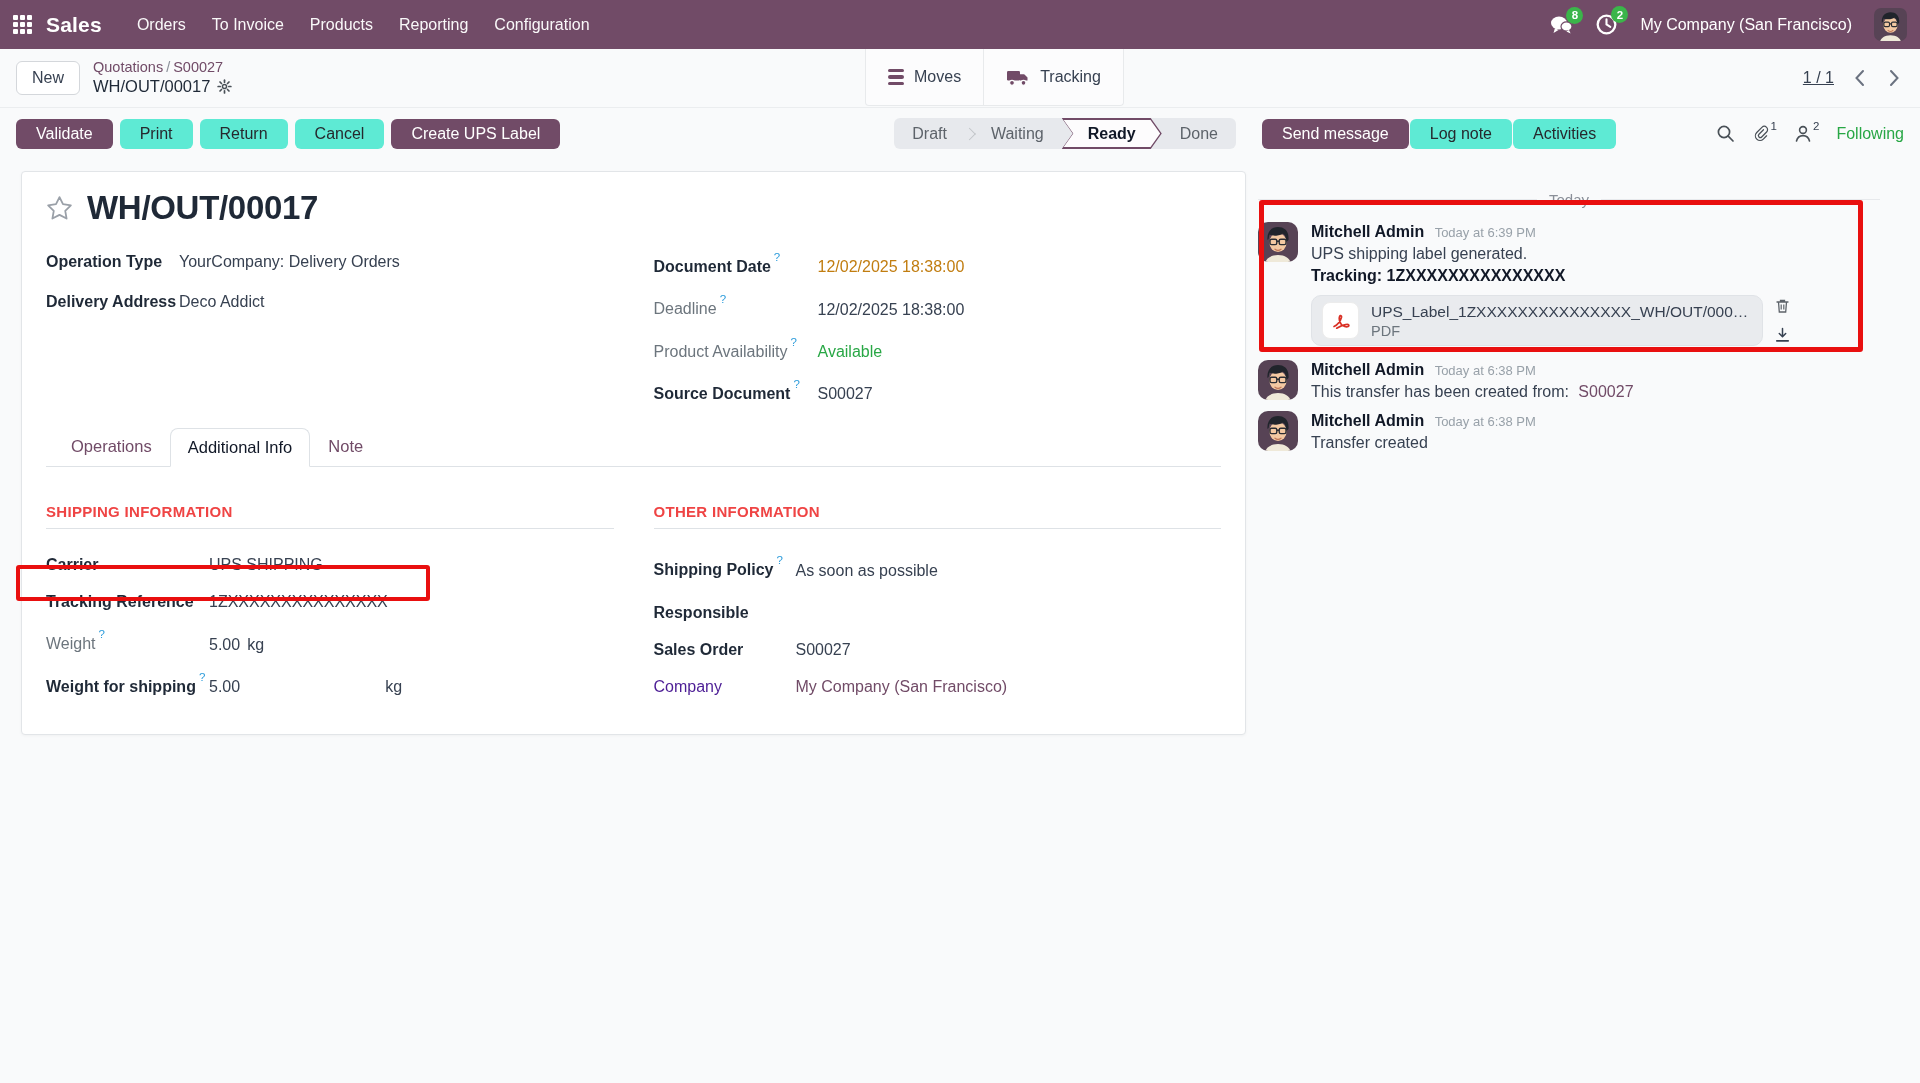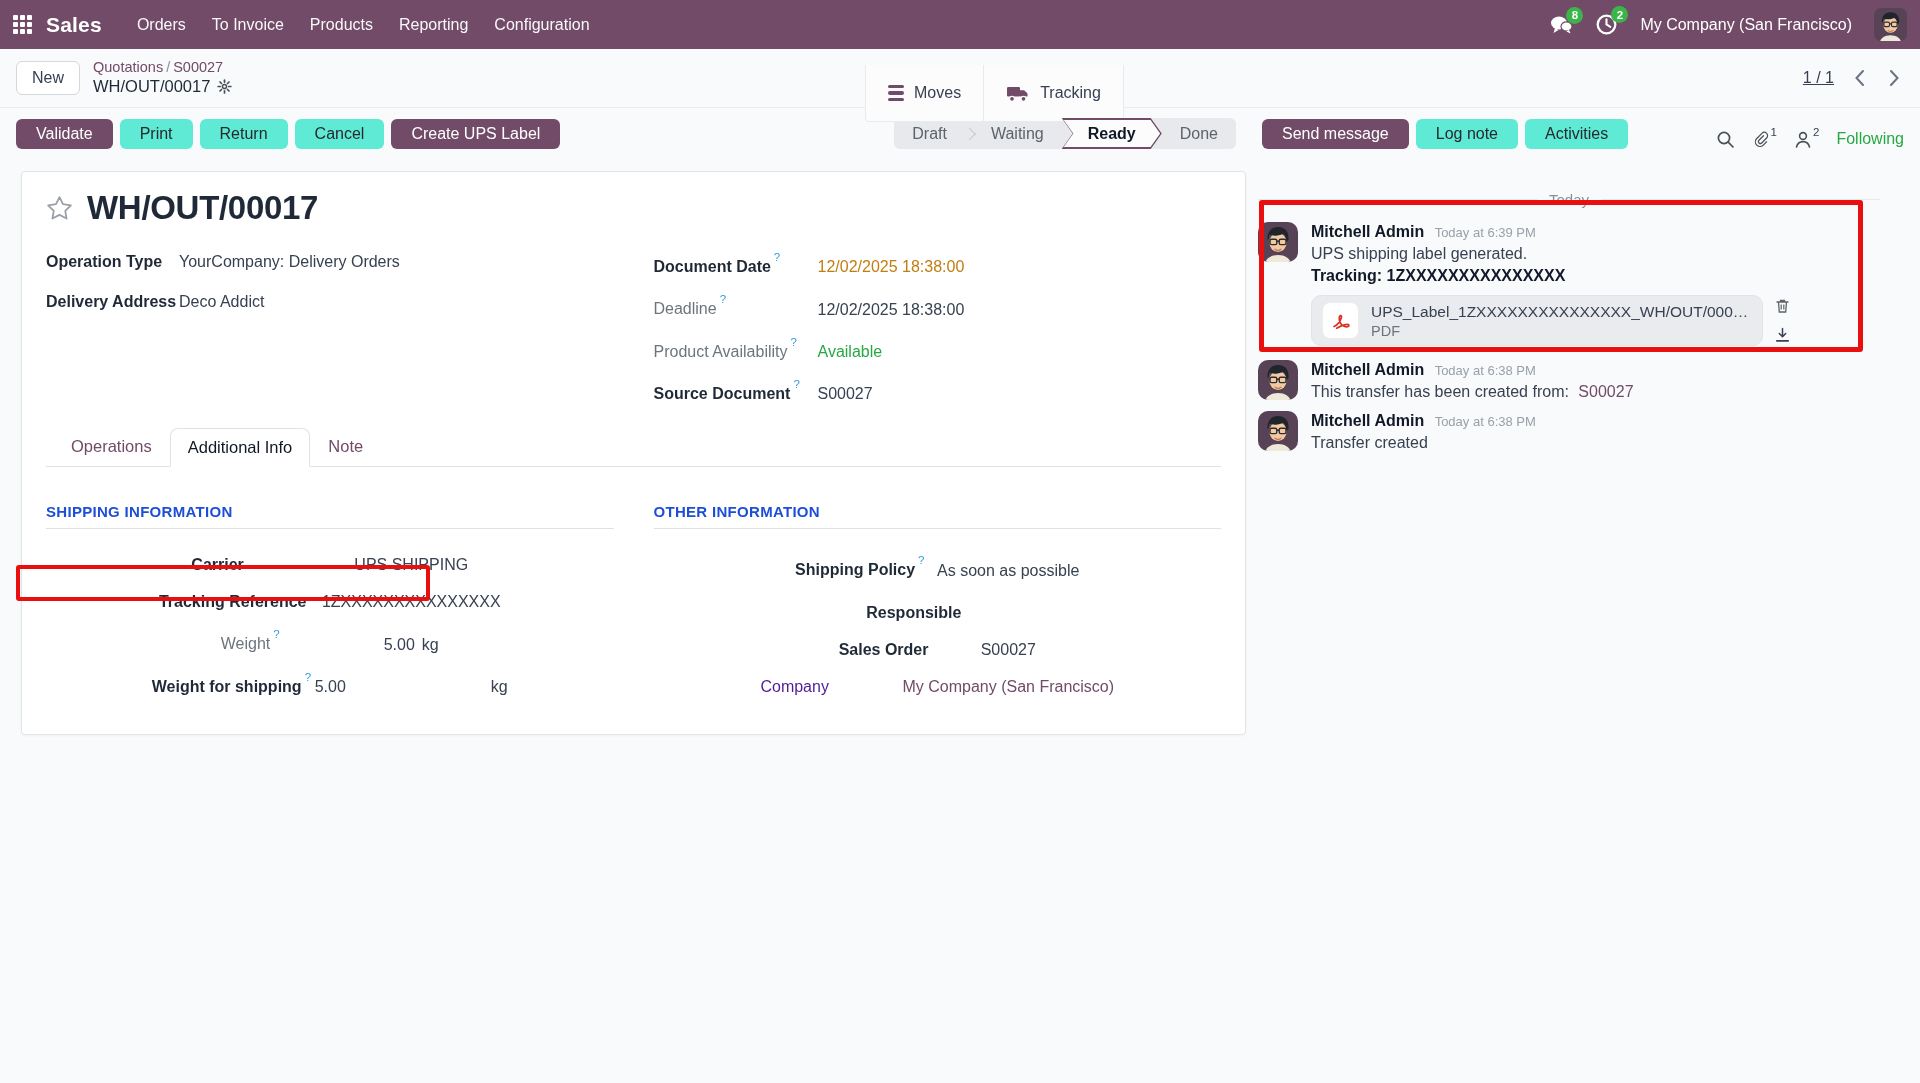--- a/index.html
+++ b/index.html
@@ -38,21 +38,21 @@
   .btn-new {
     background:#fff; border:1px solid #d4d7db; border-radius:6px; padding:7px 15px;
     font-size:16px; color:#374151; cursor:pointer; font-family:inherit;
   }
   .bc-block { margin-left:13px; line-height:1.2; }
   .bc-line1 { font-size:14.5px; }
   .bc-link { color:#714B67; cursor:pointer; }
   .bc-sep { color:#8a8f98; padding:0 3px; }
   .bc-line2 { font-size:16.5px; color:#1f2937; display:flex; align-items:center; gap:7px; }
   .smart-buttons {
-    position:absolute; left:865px; top:16px; height:57px; display:flex; align-items:stretch;
+    position:absolute; left:865px; top:0; height:57px; display:flex; align-items:stretch;
     border:1px solid #e8eaec; border-top:none; background:#fcfcfd; border-radius:0 0 4px 4px;
   }
   .smart-btn { display:flex; align-items:center; gap:10px; padding:0 22px; cursor:pointer; font-size:16px; color:#374151; }
   .smart-btn + .smart-btn { border-left:1px solid #e8eaec; }
   .moves-icon { display:flex; flex-direction:column; gap:3px; }
   .moves-icon i { width:16px; height:3.2px; background:#714B67; border-radius:2px; }
   .pager { margin-left:auto; display:flex; align-items:center; gap:16px;text-decoration:underline; }
   .pager-count { font-size:16px; color:#374151; }
   .pager-arrow { cursor:pointer; padding:4px; }
 
@@ -78,21 +78,21 @@
   .step.active::before {
     content:""; position:absolute; inset:0; background:#714B67;
     clip-path: polygon(0 0, calc(100% - 11px) 0, 100% 50%, calc(100% - 11px) 100%, 0 100%, 11px 50%);
   }
   .step.active::after {
     content:""; position:absolute; inset:1.6px; background:#fdfcfd;
     clip-path: polygon(0 0, calc(100% - 10px) 0, 100% 50%, calc(100% - 10px) 100%, 0 100%, 10px 50%);
   }
   .step .step-label { position:relative; z-index:2; }
 
-  .chatter-controls { flex:0 0 658px; margin-left:10px; display:flex; align-items:flex-end; gap:7px; padding-left:16px; }
+  .chatter-controls { flex:0 0 658px; margin-left:10px; display:flex; align-items:center; gap:1px; padding-left:16px; }
   .meta-icons { margin-left:auto; display:flex; align-items:center; gap:17px; }
   .meta-icon { display:flex; align-items:flex-start; gap:1px; cursor:pointer; color:#374151; }
   .meta-sup { font-size:11.5px; position:relative; top:-4px; color:#374151; }
   .following { color:#28a745; font-size:16px; cursor:pointer; }
 
   
   .main { display:flex; align-items:flex-start; margin-top:12px; }
   .sheet {
     width:1225px; min-height:564px; margin-left:21px; background:#fff;
     border:1px solid #e2e5e8; border-radius:4px; box-shadow:0 1px 3px rgba(0,0,0,.04);
@@ -116,24 +116,24 @@
 
   .tabs { display:flex; margin-top:6px; border-bottom:1px solid #dee2e6; padding-left:7px; align-items:flex-end; }
   .tab { padding:9px 17px; font-size:16.5px; color:#714B67; cursor:pointer; border:1px solid transparent; }
   .tab.active {
     background:#fff; border-color:#dee2e6; border-bottom-color:#fff; border-radius:8px 8px 0 0;
     color:#111827; margin-bottom:-1px; font-weight:500;
   }
 
   .tab-content { display:grid; grid-template-columns:1fr 1fr; column-gap:40px; padding-top:36px; }
   .section-title {
-    font-size:15px; font-weight:700; color:#1d4ed8; letter-spacing:.3px;
+    font-size:15px; font-weight:700; color:#ef4444; letter-spacing:.3px;
     padding-bottom:8px; border-bottom:1px solid #dee2e6; margin-bottom:26px;
   }
-  .tab-content .frow { margin-bottom:17px;justify-content:center; }
+  .tab-content .frow { margin-bottom:17px; }
   .tab-content .flabel { width:163px; }
   .col-other .flabel { width:142px; }
   .flabel.regular { font-weight:400; color:#4c1d95; }
   .unit { margin-left:7px; }
   .unit-far { margin-left:145px; }
   .empty-val { min-height:20px; }
 
   
   .chatter { flex:1; padding:0 40px 0 12px; }
   .date-divider { display:flex; align-items:center; gap:12px; margin:20px 0 14px; color:#8a8f98; font-size:15px; }

